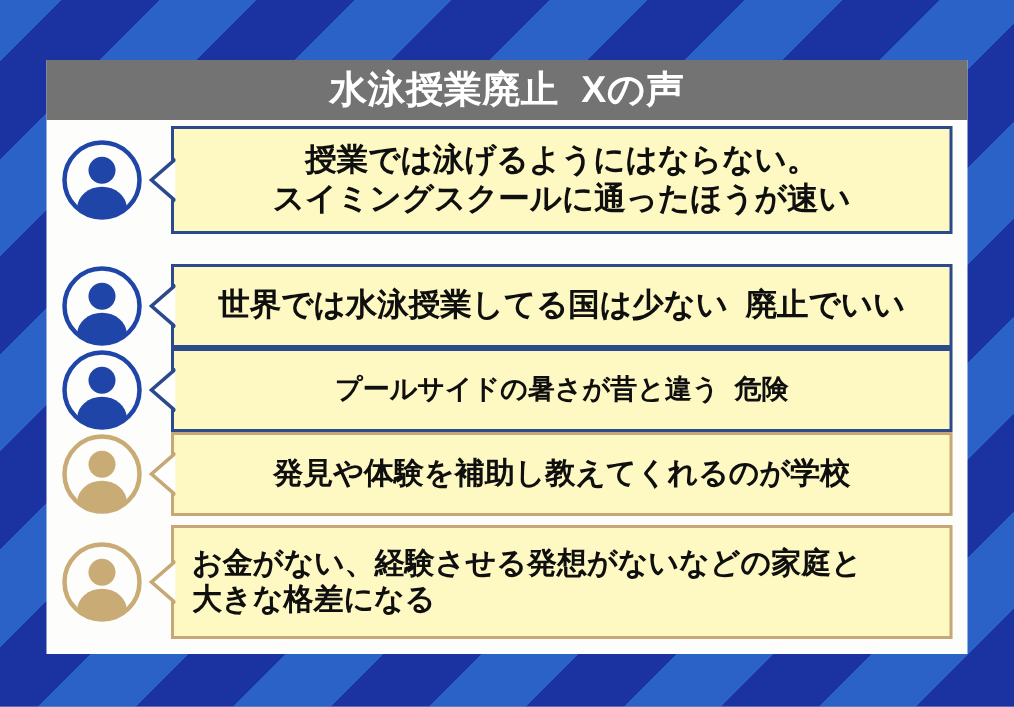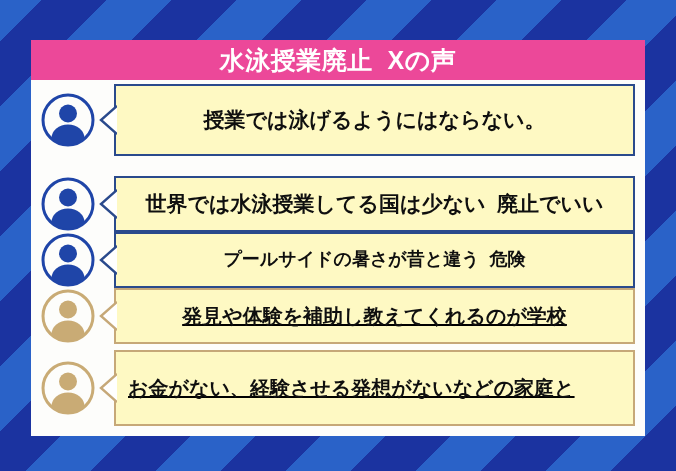--- a/index.html
+++ b/index.html
@@ -46,21 +46,21 @@
     background: #fdfdfb;
     box-sizing: border-box;
   }
 
   #title-bar {
     position: absolute;
     left: 0;
     top: 0;
     width: 614px;
     height: 40px;
-    background: #ec4899;
+    background: #737373;
     display: flex;
     align-items: center;
     justify-content: center;
   }
   #title-text {
     color: #ffffff;
     font-size: 25px;
     font-weight: bold;
     letter-spacing: 0.5px;
     white-space: pre;
@@ -123,21 +123,21 @@
     flex: 1 1 auto;
     border: 2px solid #2a4a8c;
     background: #fef9c3;
     box-sizing: border-box;
     display: flex;
     flex-direction: column;
     justify-content: center;
     margin-left: -2px;
     min-width: 0;
   }
-  .bubble.tan { border-color: #c6a878; text-decoration: underline; }
+  .bubble.tan { border-color: #c6a878; }
 
   .bubble-line {
     color: #0f0f0f;
     font-weight: bold;
     font-size: 21px;
     line-height: 1.22;
     white-space: pre;
     padding: 0 6px;
   }
   .bubble.center .bubble-line { text-align: center; }
@@ -173,20 +173,21 @@
           </svg>
         </div>
         <div class="bubble-wrap">
           <div class="tail">
             <svg viewBox="0 0 18 72" preserveAspectRatio="none">
               <path d="M18 22 L2 36 L18 50" fill="#ffffff" stroke="#2a4a8c" stroke-width="2.4" stroke-linejoin="miter"></path>
             </svg>
           </div>
           <div class="bubble center">
             <div class="bubble-line">授業では泳げるようにはならない。</div>
+            <div class="bubble-line">スイミングスクールに通ったほうが速い</div>
           </div>
         </div>
       </div>
 
       <div class="row row-2 r2">
         <div class="avatar-wrap">
           <svg class="avatar-svg" width="56" height="56" viewBox="0 0 56 56">
             <circle cx="28" cy="28" r="25" fill="none" stroke="#1f45a8" stroke-width="3"></circle>
             <circle cx="28" cy="21.5" r="9" fill="#1f45a8"></circle>
             <path d="M11.5 46.5 a16.5 14 0 0 1 33 0 a25 25 0 0 1 -33 0 z" fill="#1f45a8"></path>
@@ -253,19 +254,20 @@
           </svg>
         </div>
         <div class="bubble-wrap">
           <div class="tail">
             <svg viewBox="0 0 18 76" preserveAspectRatio="none">
               <path d="M18 24 L2 38 L18 52" fill="#ffffff" stroke="#c6a878" stroke-width="2.4" stroke-linejoin="miter"></path>
             </svg>
           </div>
           <div class="bubble tan left">
             <div class="bubble-line">お金がない、経験させる発想がないなどの家庭と</div>
+            <div class="bubble-line">大きな格差になる</div>
           </div>
         </div>
       </div>
 
     </div>
   </div>
 </div>
 
 </body></html>

